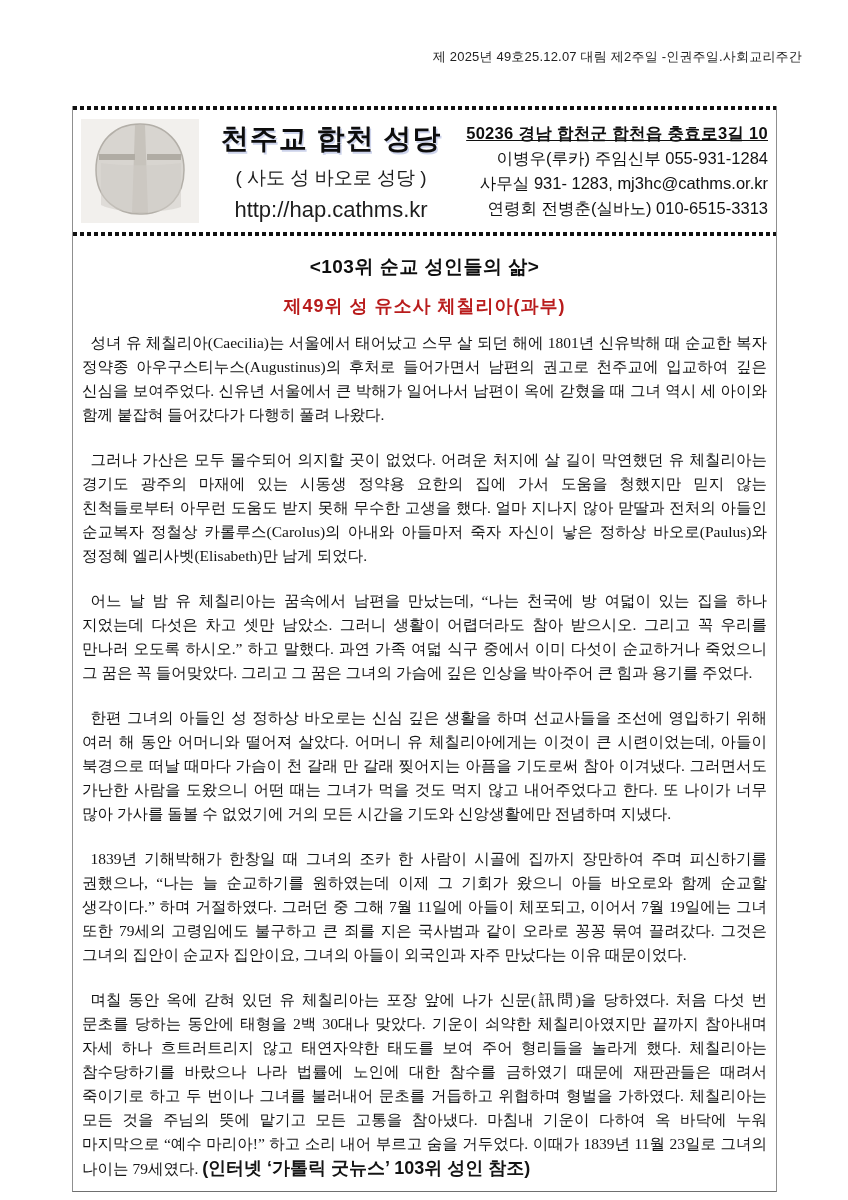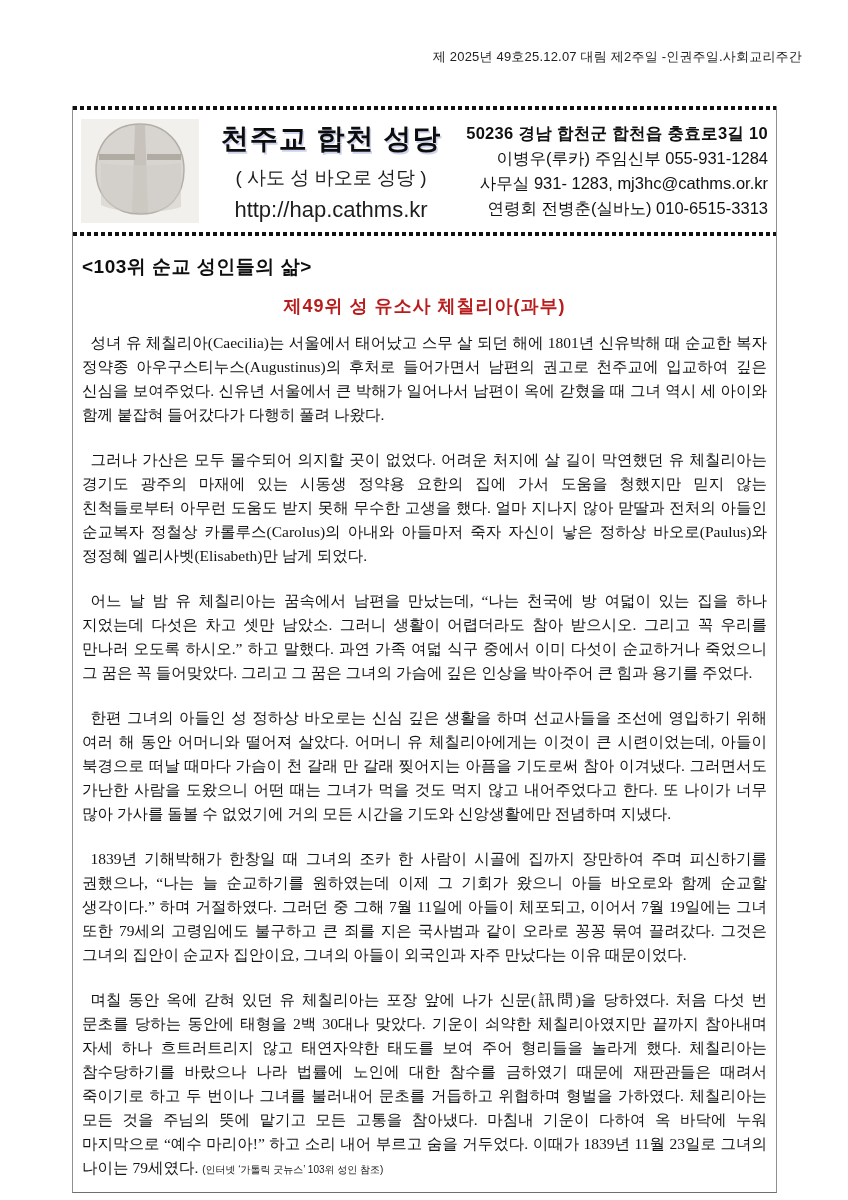--- a/index.html
+++ b/index.html
@@ -29,40 +29,40 @@
     display:flex;align-items:center;justify-content:center;}
   .mast-center{width:252px;margin-left:6px;text-align:center;flex:0 0 auto;}
   .church-name{
     font-size:28px;font-weight:bold;letter-spacing:1px;color:#0d0d0d;
     text-shadow:1.5px 1.5px 0 rgba(90,110,190,0.30);white-space:nowrap;
   }
   .church-sub{font-size:19px;margin-top:7px;color:#1c1c1c;white-space:nowrap;}
   .church-url{font-size:22px;margin-top:6px;color:#1c1c1c;white-space:nowrap;}
   .mast-contact{margin-left:auto;text-align:right;font-size:16.5px;line-height:25px;
     color:#101010;white-space:nowrap;padding-right:2px;}
-  .mast-contact .l0{font-weight:700;letter-spacing:0.3px;}
+  .mast-contact .l0{font-weight:700;letter-spacing:0.3px;text-decoration:underline;}
   .mast-contact .ln{font-weight:500;}
   
   .article{padding:10px 9px 6px 9px;}
   .series-title{
-    text-align:left;font-weight:bold;font-size:19px;color:#0e0e0e;
+    text-align:center;font-weight:bold;font-size:19px;color:#0e0e0e;
     margin:8px 0 14px 0;letter-spacing:0.5px;
   }
   .saint-title{
     text-align:center;font-weight:bold;font-size:18px;color:#b91c1c;
     margin:0 0 13px 0;letter-spacing:1px;
   }
   .article p{
     font-family:"Liberation Serif","DejaVu Serif",serif;
     font-size:15.5px;line-height:24px;text-align:justify;
     margin:0 0 21px 0;text-indent:0.55em;color:#141414;
     word-break:keep-all;overflow-wrap:anywhere;
   }
   .article p.last{margin-bottom:4px;}
-  .source-note{font-weight:normal;font-family:"Liberation Sans","DejaVu Sans",sans-serif;font-size:10px;}
+  .source-note{font-weight:bold;font-family:"Liberation Sans","DejaVu Sans",sans-serif;font-size:18px;}
 </style>
 </head>
 <body>
 
 <div class="runhead">
   <span>제 2025년 49호</span>
   <span>25.12.07  대림 제2주일 -인권주일.사회교리주간</span>
 </div>
 
 <div class="sheet">

